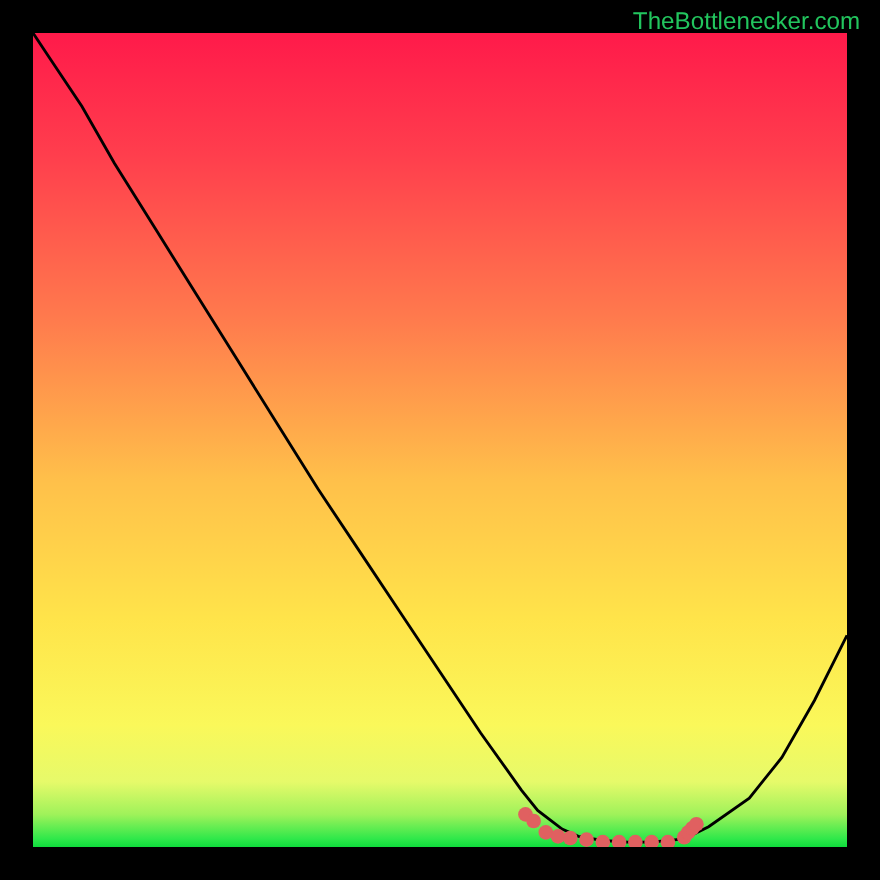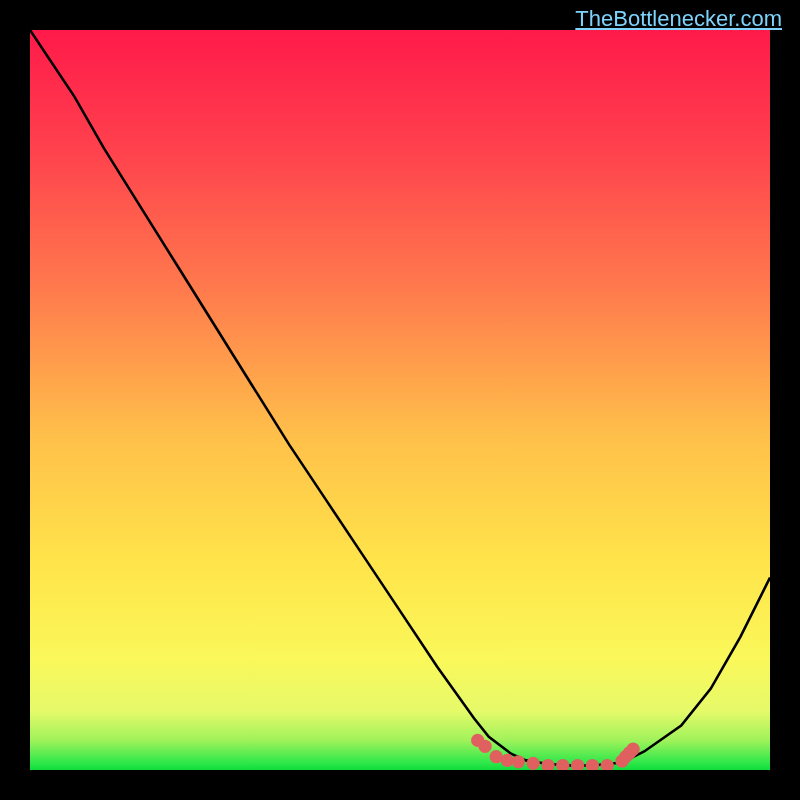--- a/index.html
+++ b/index.html
@@ -1,18 +1,18 @@
 <!DOCTYPE html>
 <html><head>
 <meta charset="utf-8">
 <style>
 * { margin: 0; padding: 0; box-sizing: border-box; }
 body { width: 800px; height: 800px; background: #000; font-family: Arial, sans-serif; }
 .container { width: 800px; height: 800px; position: relative; }
-.watermark { position: absolute; top: 6px; right: 18px; color: #7dd3fc; font-size: 22px; z-index: 10; text-decoration: underline; }
+.watermark { position: absolute; top: 6px; right: 18px; color: #22c55e; font-size: 22px; z-index: 10; }
 .plot-area {
   position: absolute;
   top: 30px; left: 30px;
   width: 740px; height: 740px;
   overflow: hidden;
 }
 .gradient {
   position: absolute;
   top: 0; left: 0;
   width: 100%; height: 100%;

